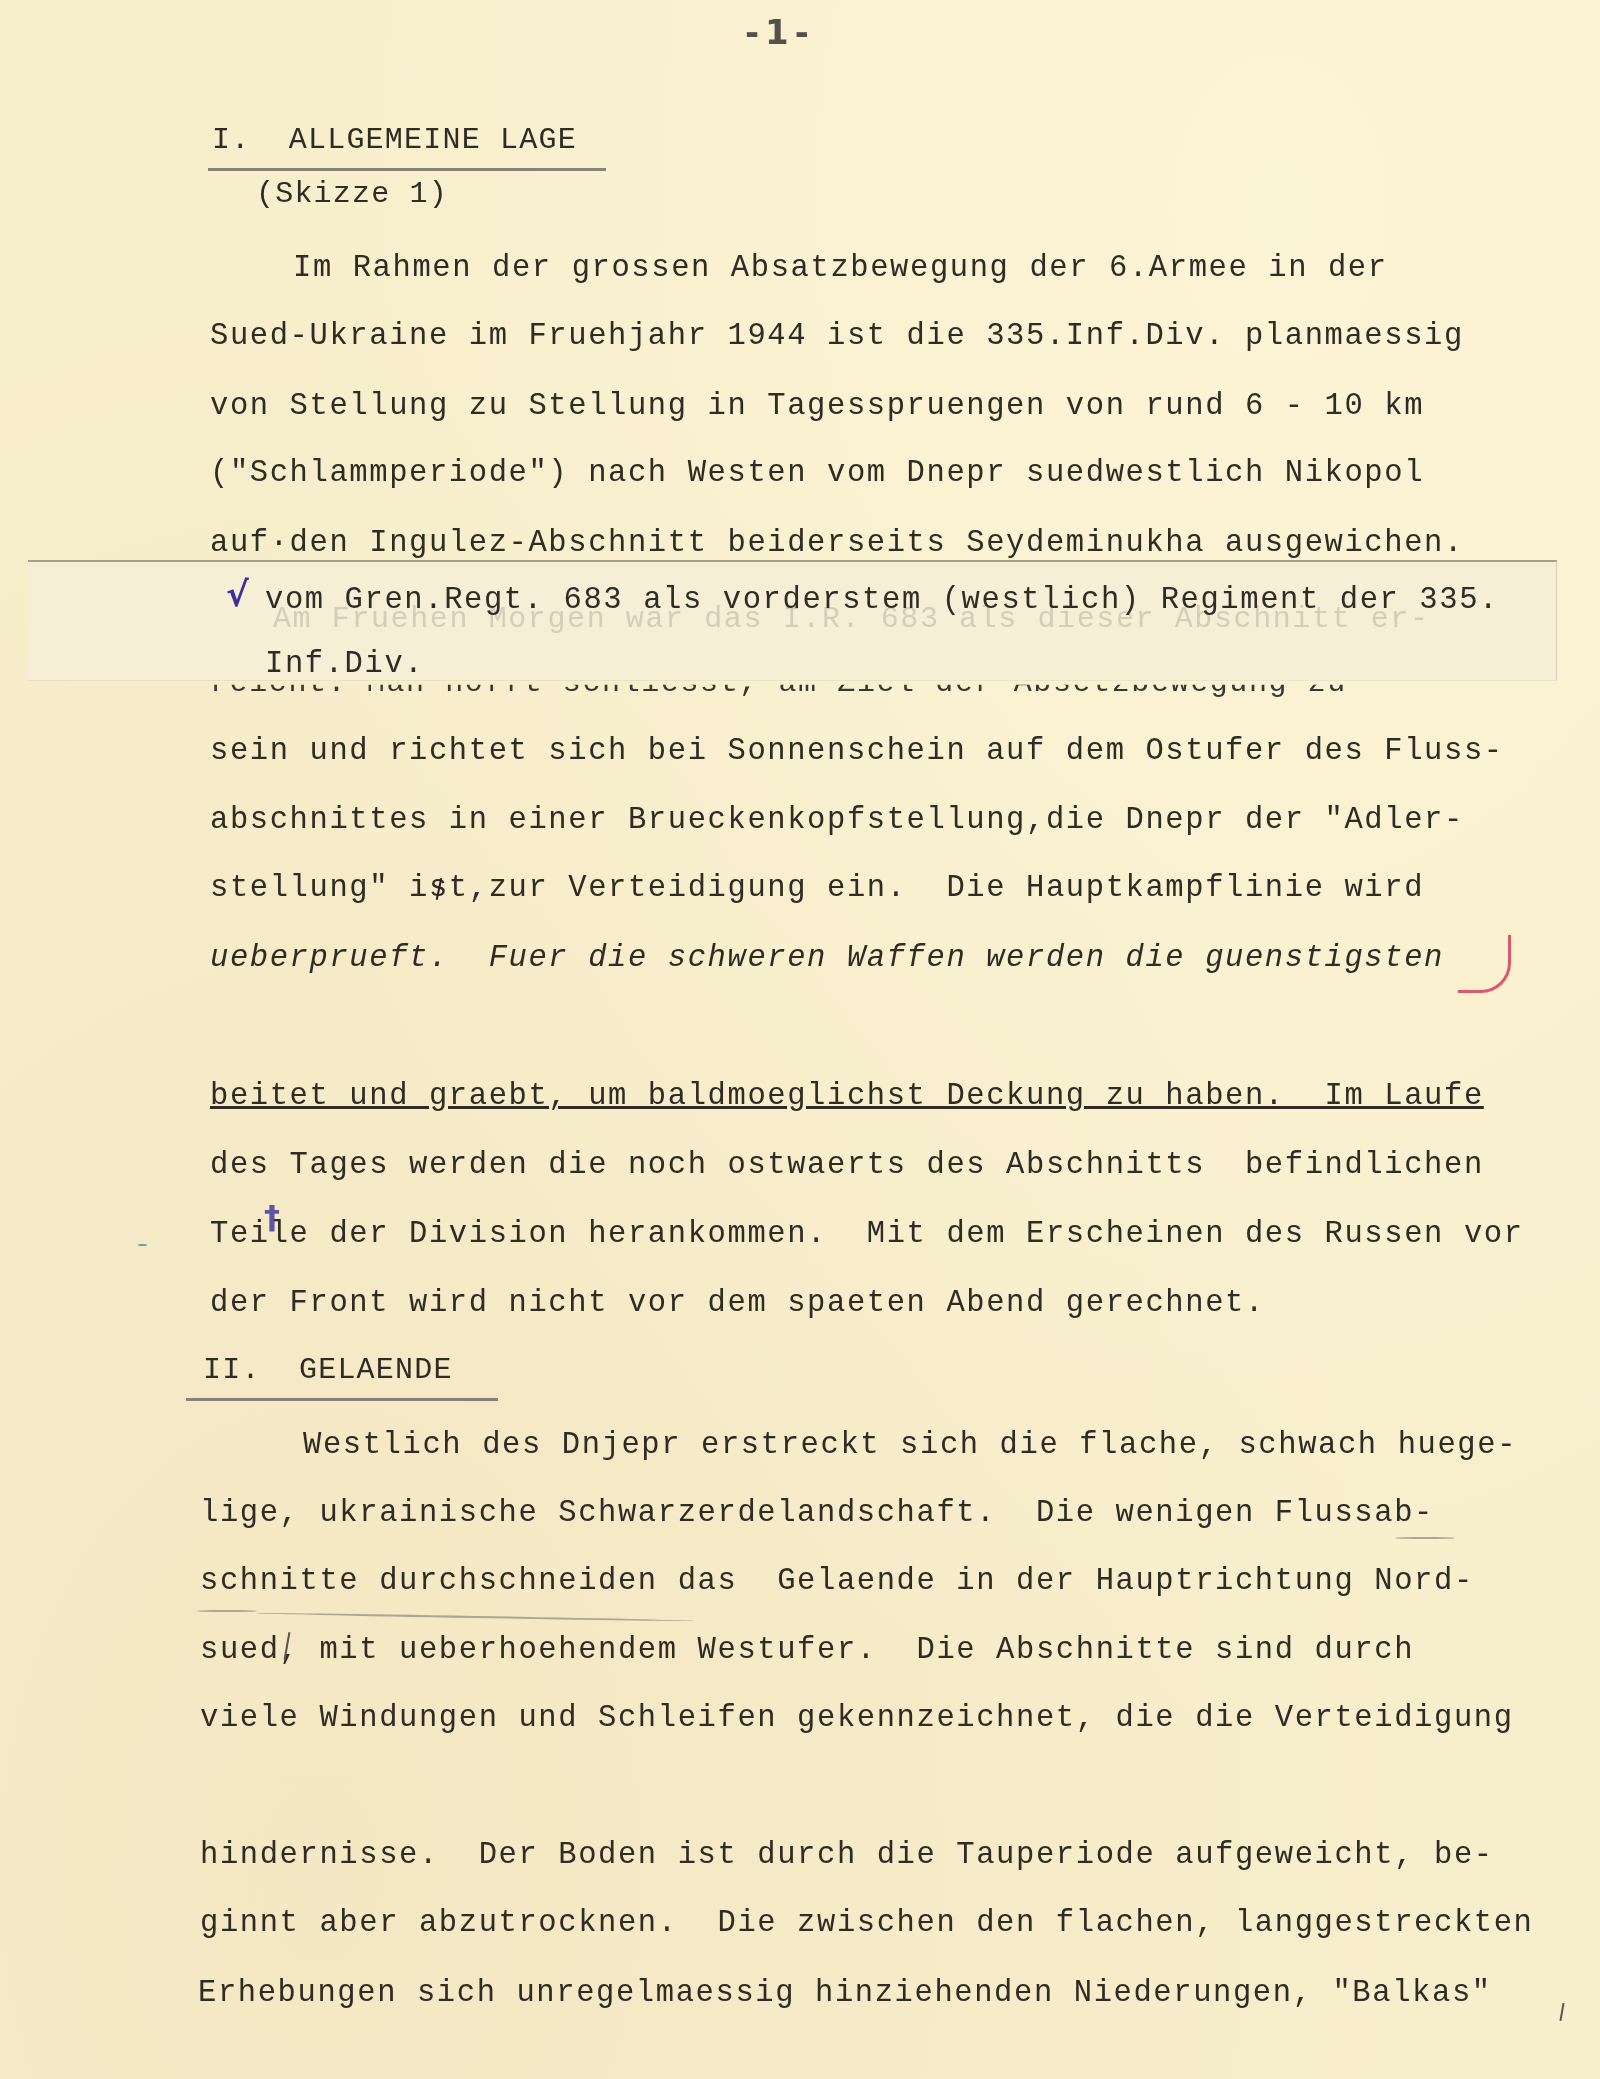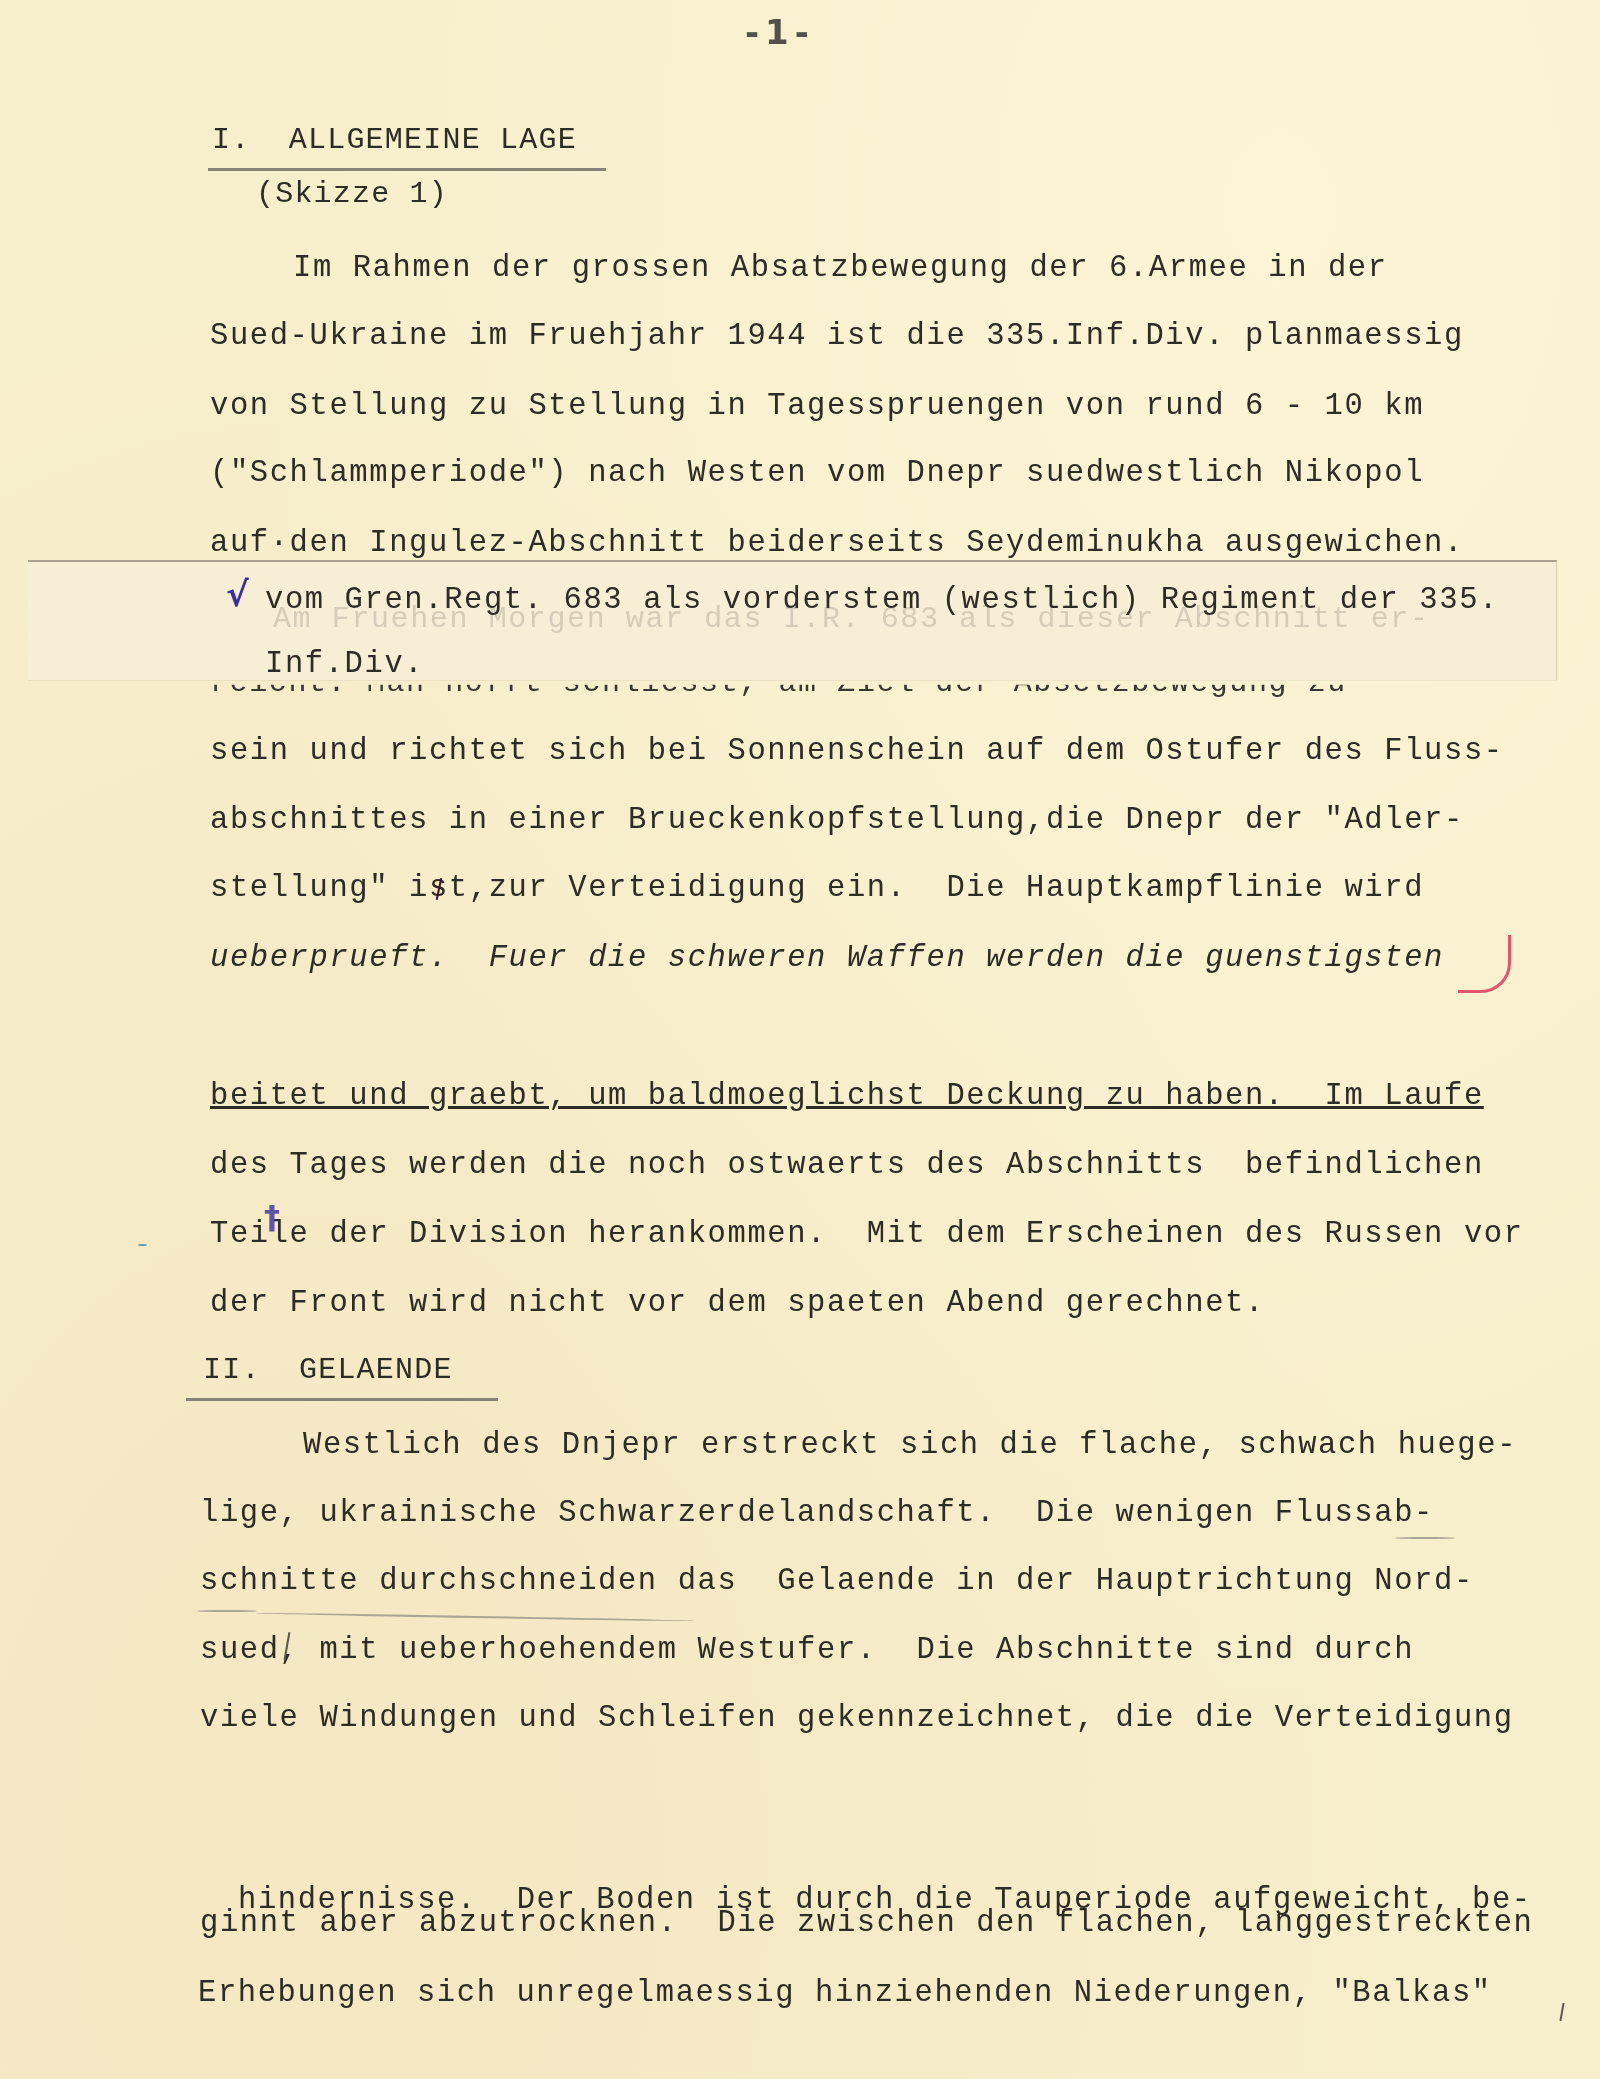--- a/index.html
+++ b/index.html
@@ -147,21 +147,21 @@
   <div class="pencil-mark" style="left:138px; top:1244px; width:9px; background:#2a7a96;"></div>
 
   <div class="heading" style="left:203px; top:1352px;">II.  GELAENDE</div>
   <div class="underline" style="left:186px; top:1398px; width:312px;"></div>
 
   <div class="line" style="left:303px; top:1427px;">Westlich des Dnjepr erstreckt sich die flache, schwach huege-</div>
   <div class="line" style="left:200px; top:1495px;">lige, ukrainische Schwarzerdelandschaft.  Die wenigen Flussab-</div>
   <div class="line" style="left:200px; top:1563px;">schnitte durchschneiden das  Gelaende in der Hauptrichtung Nord-</div>
   <div class="line" style="left:200px; top:1632px;">sued, mit ueberhoehendem Westufer.  Die Abschnitte sind durch</div>
   <div class="line" style="left:200px; top:1700px;">viele Windungen und Schleifen gekennzeichnet, die die Verteidigung</div>
-  <div class="line" style="left:200px; top:1882px;margin-left:38px;">hindernisse.  Der Boden ist durch die Tauperiode aufgeweicht, be-</div>
+  <div class="line" style="left:200px; top:1837px;">hindernisse.  Der Boden ist durch die Tauperiode aufgeweicht, be-</div>
   <div class="line" style="left:200px; top:1905px;">ginnt aber abzutrocknen.  Die zwischen den flachen, langgestreckten</div>
   <div class="line" style="left:198px; top:1975px;text-align:center;">Erhebungen sich unregelmaessig hinziehenden Niederungen, "Balkas"</div>
 
   <div class="pencil-mark" style="left:1395px; top:1537px; width:60px;"></div>
   <div class="pencil-mark" style="left:197px; top:1610px; width:60px;"></div>
   <div class="pencil-mark" style="left:255px; top:1616px; width:440px; transform:rotate(1deg);"></div>
 
   <div class="tick" style="left:286px; top:1632px; height:28px; transform:rotate(10deg);"></div>
   <div class="tick" style="left:1561px; top:2003px; height:18px; transform:rotate(10deg);"></div>
   <div class="tick" style="left:438px; top:878px; height:22px; transform:rotate(12deg); background:#3a1530;"></div>

